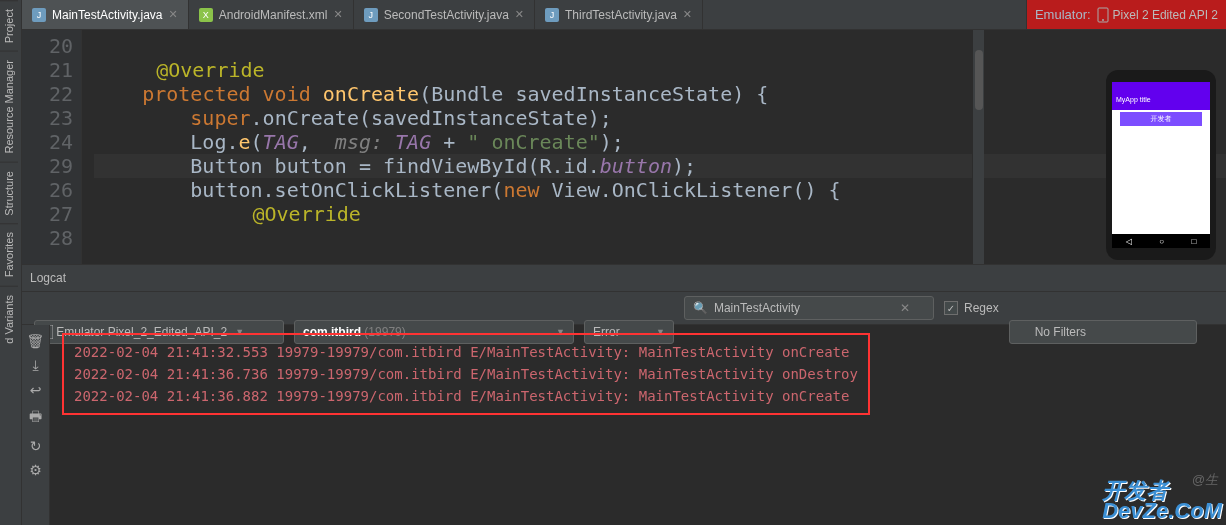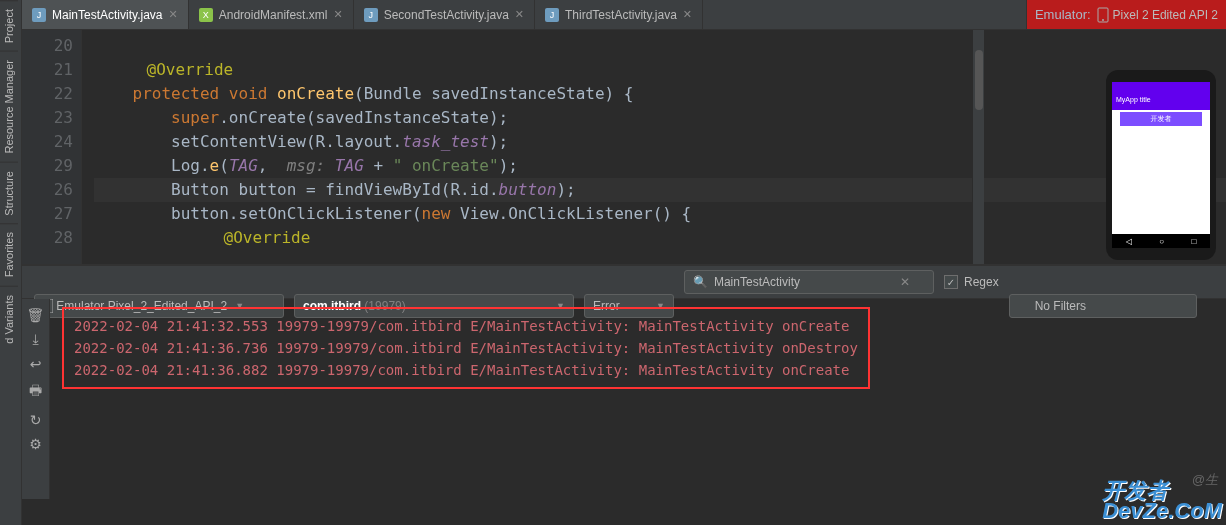--- a/index.html
+++ b/index.html
@@ -33,21 +33,21 @@
 }
 .tab.selected { background:#4e5254; color:#ffffff; }
 .close-x { color:#888; font-size:11px; }
 .emulator-panel {
   display:flex; align-items:center; gap:6px; padding:0 8px;
   border-left:1px solid #323232; background:#b91c1c;
 }
 .emu-dev { display:flex; align-items:center; gap:4px; color:#bbb; font-size:12px; }
 .editor {
   position:absolute; left:22px; top:30px; right:0; height:234px;
-  background:#2b2b2b; display:flex; font-family:Consolas,monospace; font-size:16px;
+  background:#2b2b2b; display:flex; font-family:Consolas,monospace; font-size:20px;
 }
 .gutter {
   width:60px; background:#313335; text-align:right; padding:4px 8px 0 0;
   color:#606366; line-height:24px; border-right:1px solid #323232;
 }
 .gutter div { height:24px; }
 .code { flex:1; padding:4px 0 0 12px; line-height:24px; position:relative; }
 .code-line { height:24px; white-space:pre; }
 .hl { background:#323232; }
 .kw { color:#cc7832; }
@@ -210,21 +210,20 @@
       <div>29</div>
       <div>26</div>
       <div>27</div>
       <div>28</div>
     </div>
   <div class="code" id="code">
       <div class="code-line"></div>
       <div class="code-line">    <span class="ann">@Override</span></div>
       <div class="code-line">    <span class="kw">protected void</span> <span class="fn">onCreate</span>(Bundle savedInstanceState) {</div>
       <div class="code-line">        <span class="kw">super</span>.onCreate(savedInstanceState);</div>
-      <div class="code-line">        setContentView(R.layout.<span class="field">task_test</span>);</div>
       <div class="code-line">        Log.<span class="fn">e</span>(<span class="field">TAG</span>,  <span class="cmt">msg:</span> <span class="field">TAG</span> + <span class="str">" onCreate"</span>);</div>
       <div class="code-line hl">        Button button = findViewById(R.id.<span class="field">button</span>);</div>
       <div class="code-line">        button.setOnClickListener(<span class="kw">new</span> View.OnClickListener() {</div>
       <div class="code-line">            <span class="ann">@Override</span></div>
     </div>
 </div>
 
 <div class="scrollbar-v">
   <div class="scroll-thumb" style="height:60px; margin-top:20px;"></div>
 </div>
@@ -237,20 +236,21 @@
     <div class="dev-body"></div>
     <div class="dev-nav">
         <span>◁</span>
         <span>○</span>
         <span>□</span>
       </div>
   </div>
 </div>
 
 <div class="logcat-panel">
+  <div class="logcat-title">Logcat</div>
   <div class="logcat-filters">
     <div class="dropdown" style="width:250px;">
       <svg width="10" height="14" viewBox="0 0 10 14">
           <rect x="0" y="0" width="10" height="14" rx="1" fill="none" stroke="#aaa"></rect>
         </svg>
       &nbsp;<span>Emulator Pixel_2_Edited_API_2</span>
       <span class="dd-arrow">▼</span>
     </div>
     <div class="dropdown" style="width:280px;">
       <span class="pkg-bold">com.itbird</span>&nbsp;

